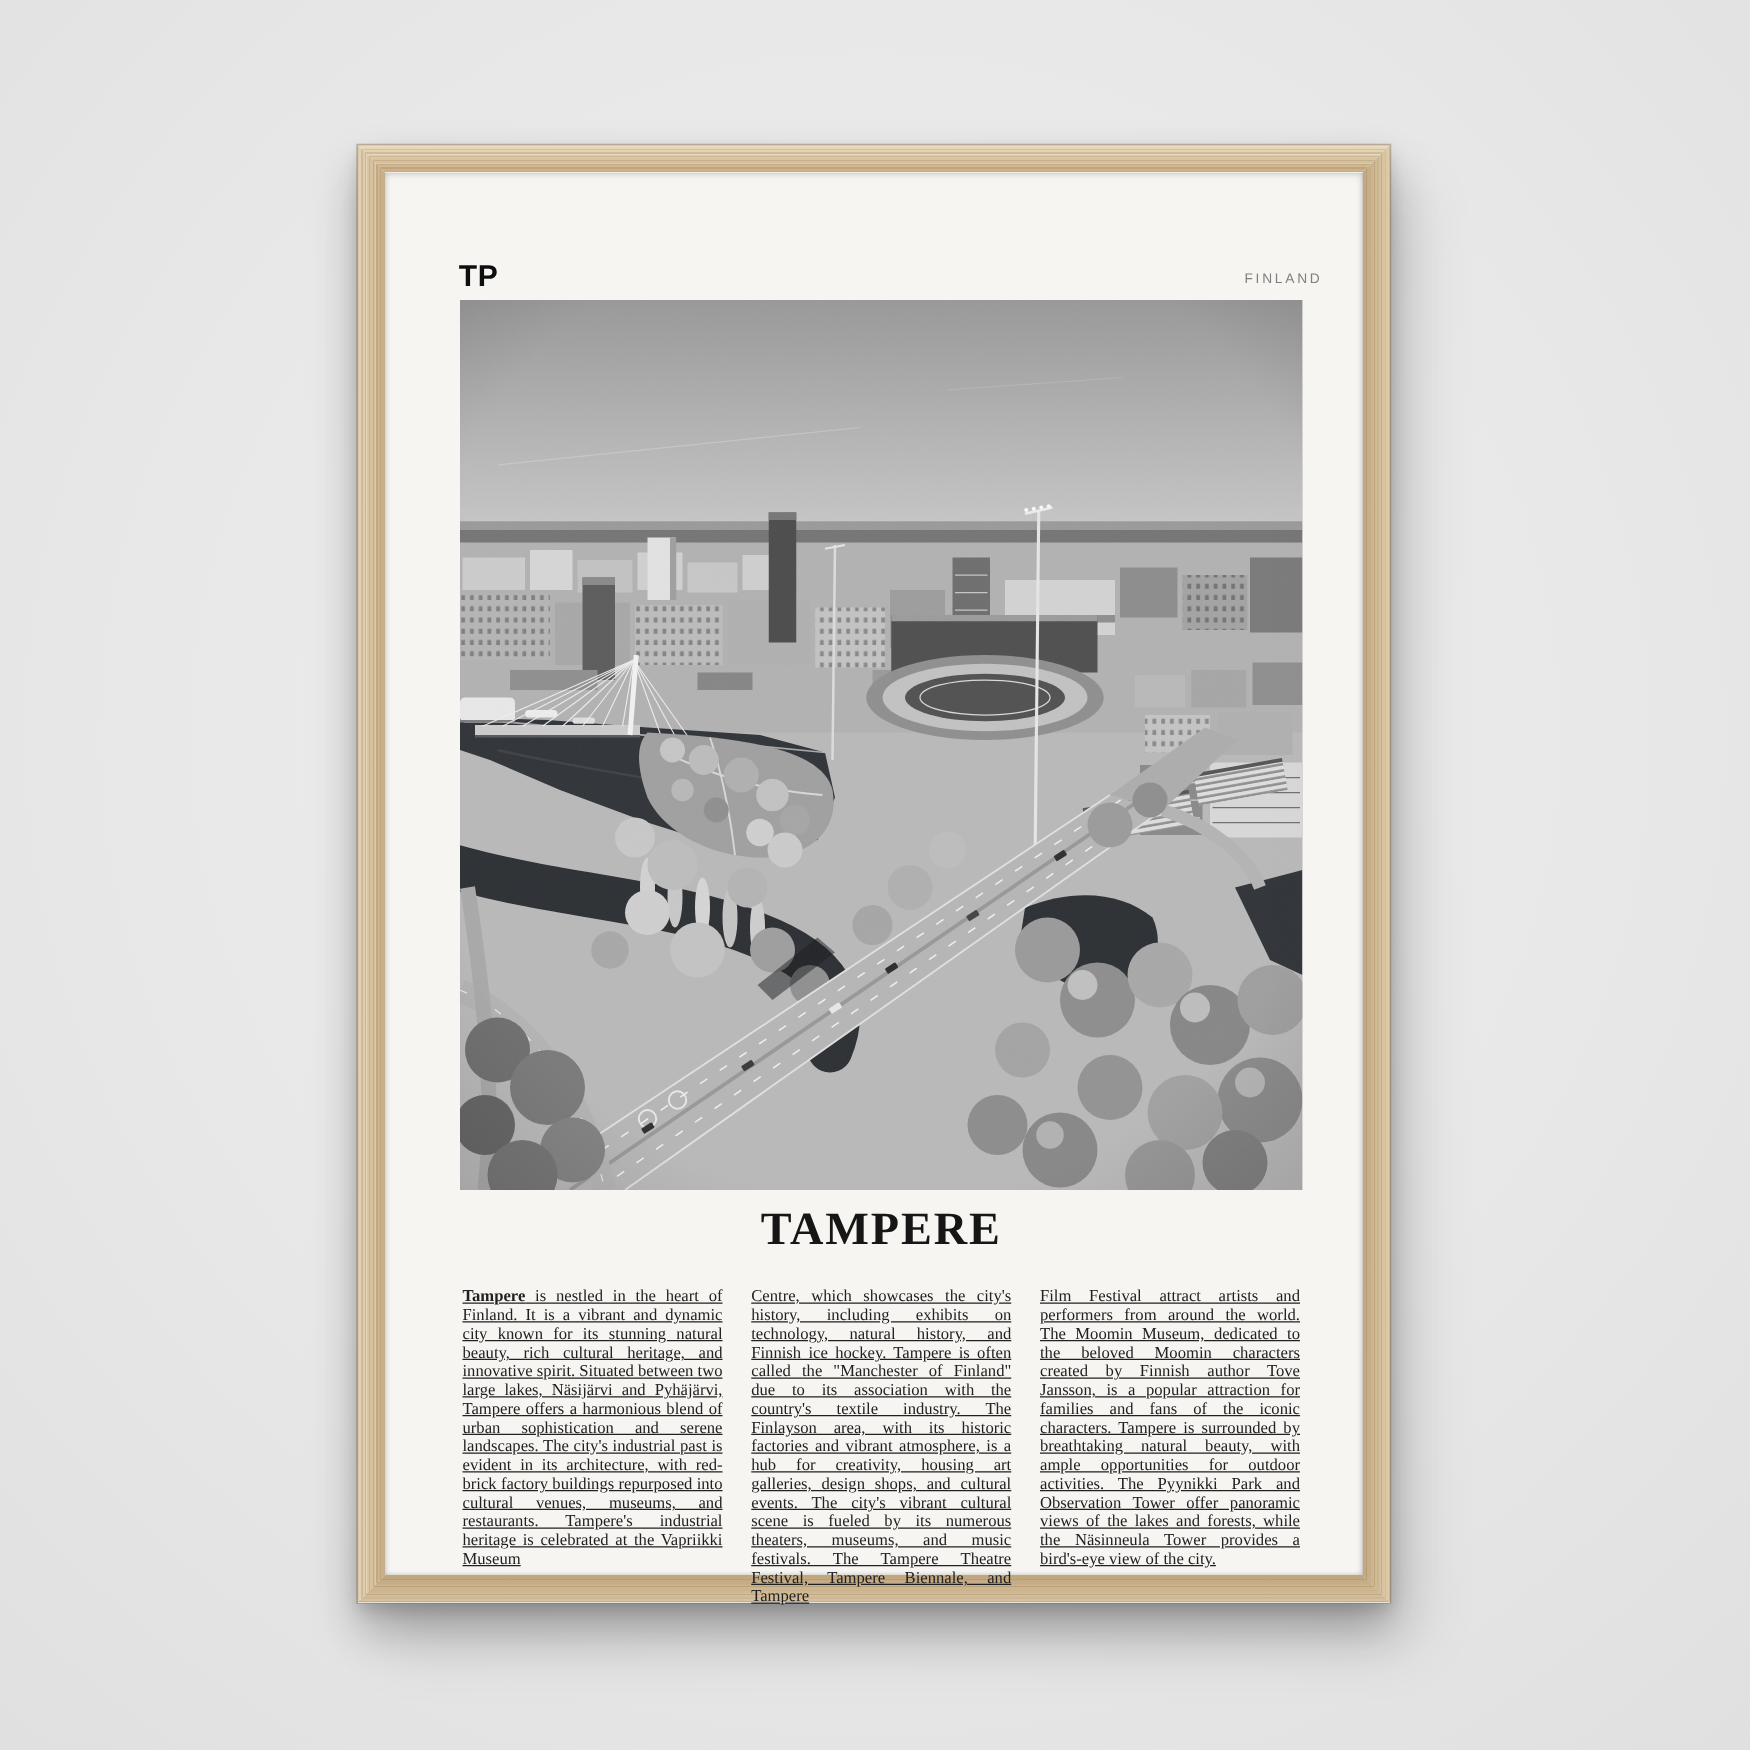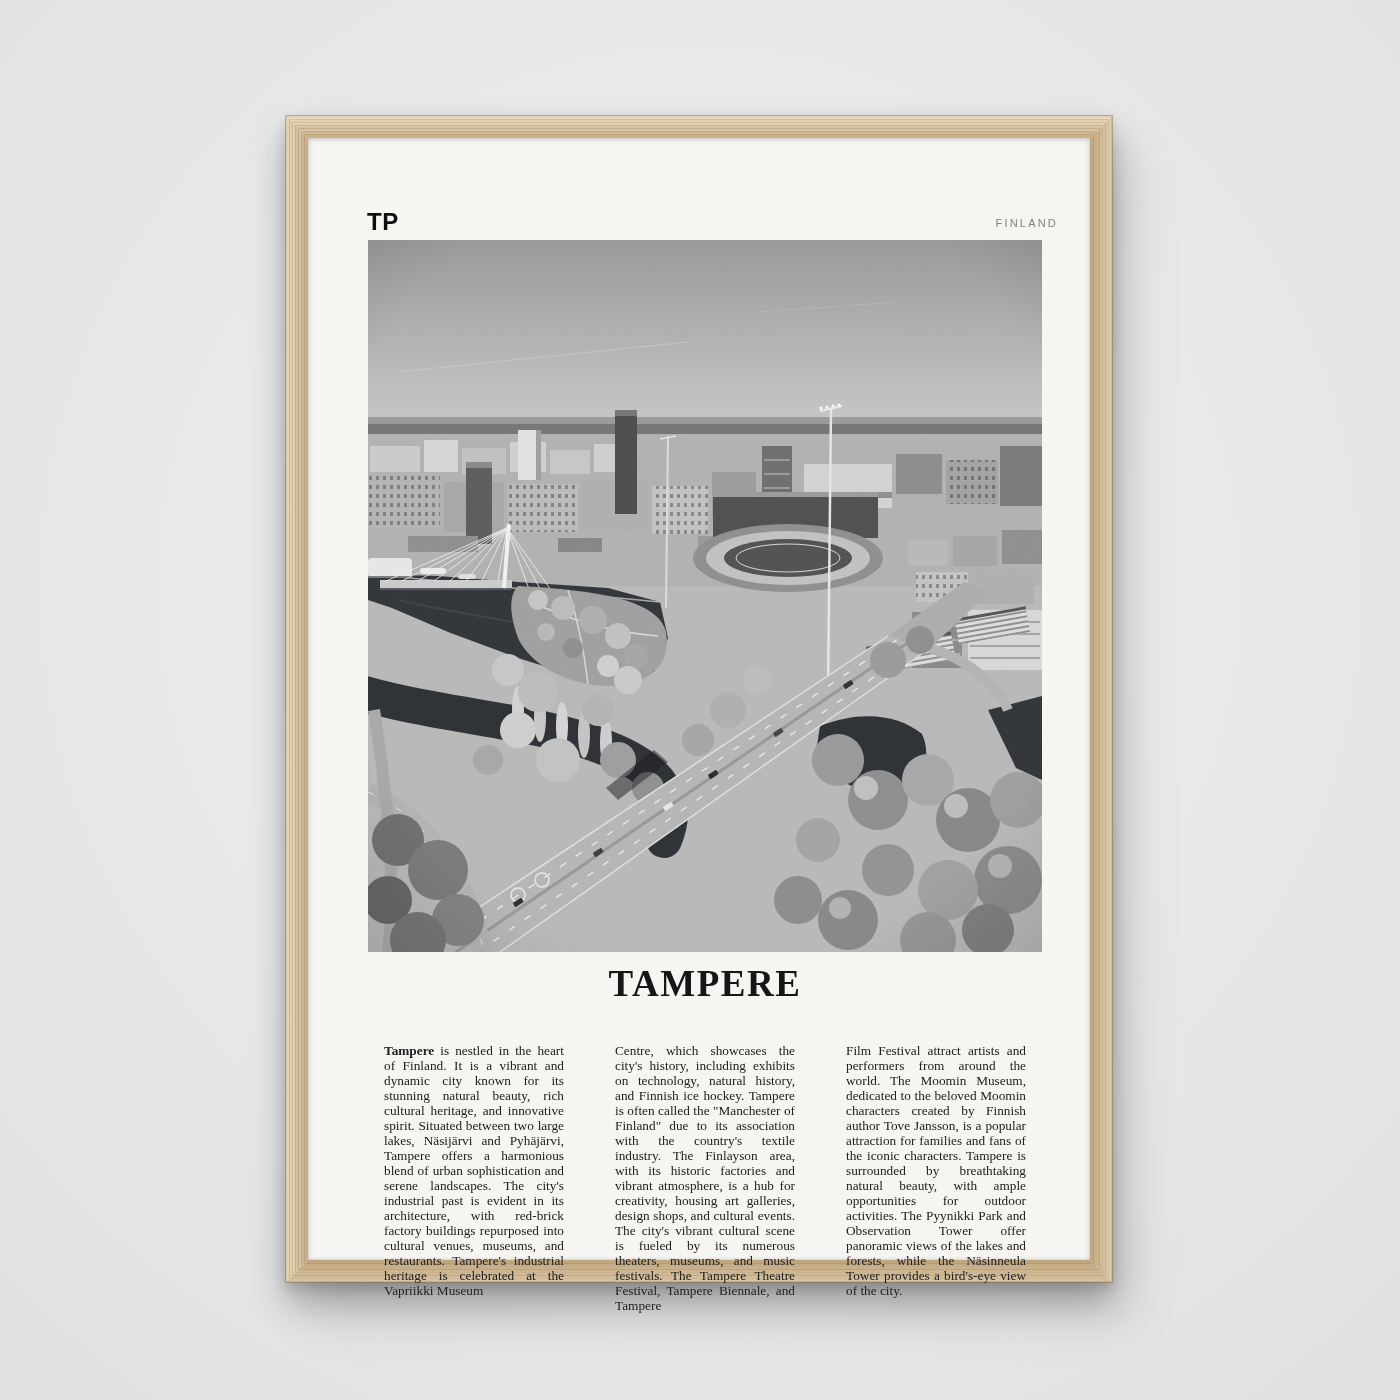--- a/index.html
+++ b/index.html
@@ -48,22 +48,22 @@
                      inset -2px 0 4px rgba(0,0,0,.05);}
   .brand{position:absolute;left:59px;top:72px;
          font:700 24px/1 "Liberation Sans",sans-serif;color:#0e0e0e;letter-spacing:.5px;}
   .country{position:absolute;right:32px;top:80px;
            font:400 11px/1 "Liberation Sans",sans-serif;color:#808080;letter-spacing:2.2px;}
   .photo{position:absolute;left:60px;top:102px;width:674px;height:712px;background:#b9b9b9;overflow:hidden;}
   .photo svg{display:block;width:674px;height:712px;}
   .title{position:absolute;left:60px;top:824px;width:674px;margin:0;text-align:center;
          font:700 37px/44px "Liberation Serif",serif;letter-spacing:1.5px;color:#161616;}
   .columns{position:absolute;left:60px;top:889px;width:674px;display:flex;gap:19px;}
-  .col{width:212px;margin:16px;font:400 13.3px/15px "Liberation Serif",serif;color:#212121;
-       text-align:justify;hyphens:manual;-webkit-hyphens:manual;}
+  .col{width:212px;margin:2px;font:400 13.3px/15px "Liberation Serif",serif;color:#212121;
+       text-align:justify;hyphens:manual;text-decoration:underline;-webkit-hyphens:manual;}
   .lead{font-weight:700;}
 </style>
 </head>
 <body>
 
 <div class="page">
   <div class="frame">
     <div class="fs fs-top"></div>
     <div class="fs fs-bottom"></div>
     <div class="fs fs-left"></div>

